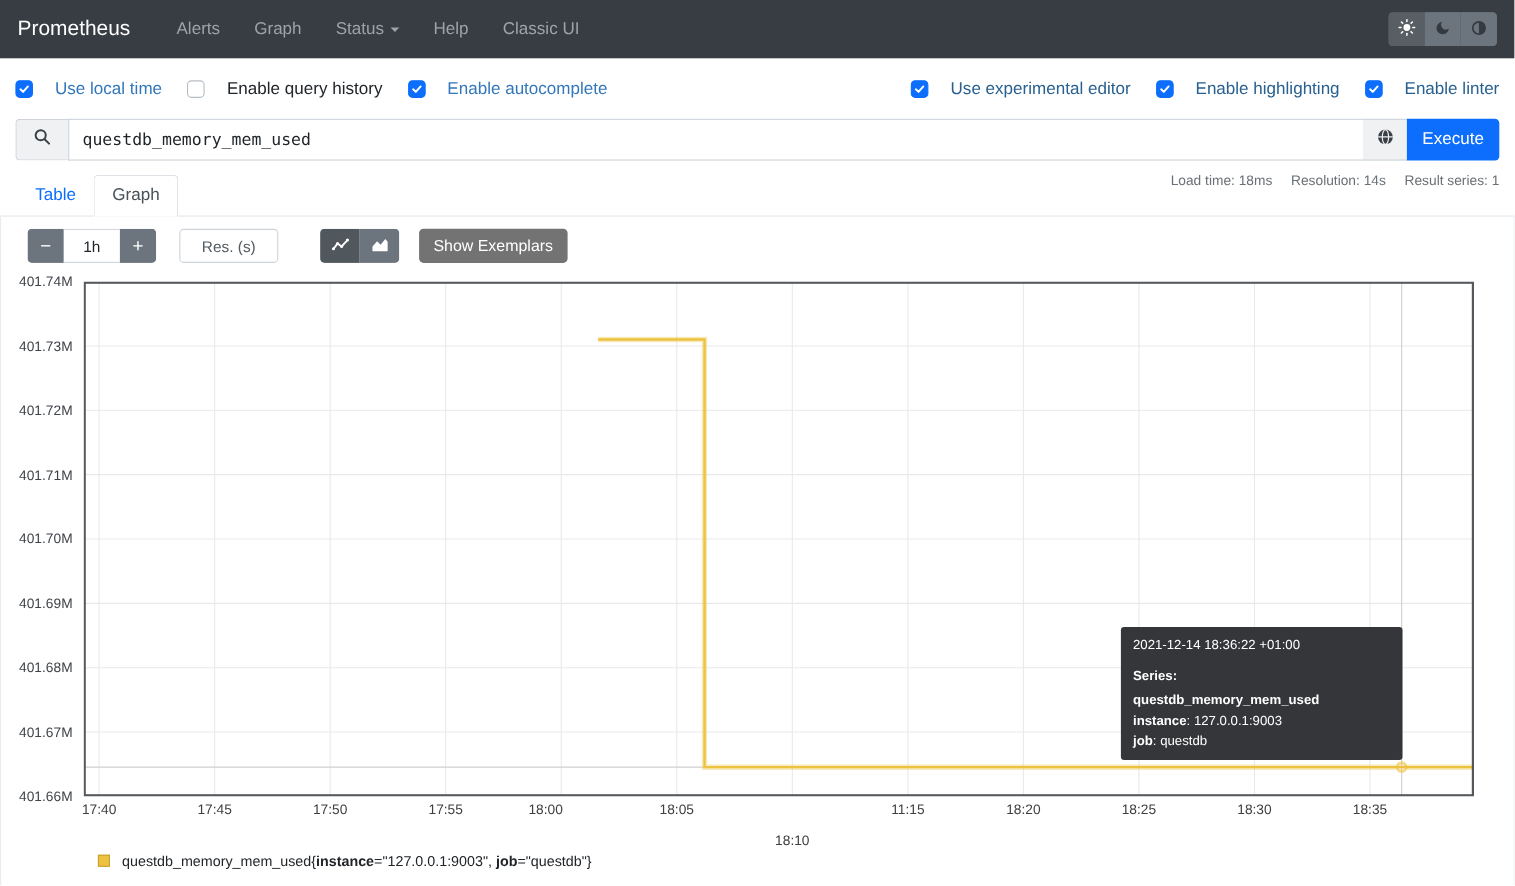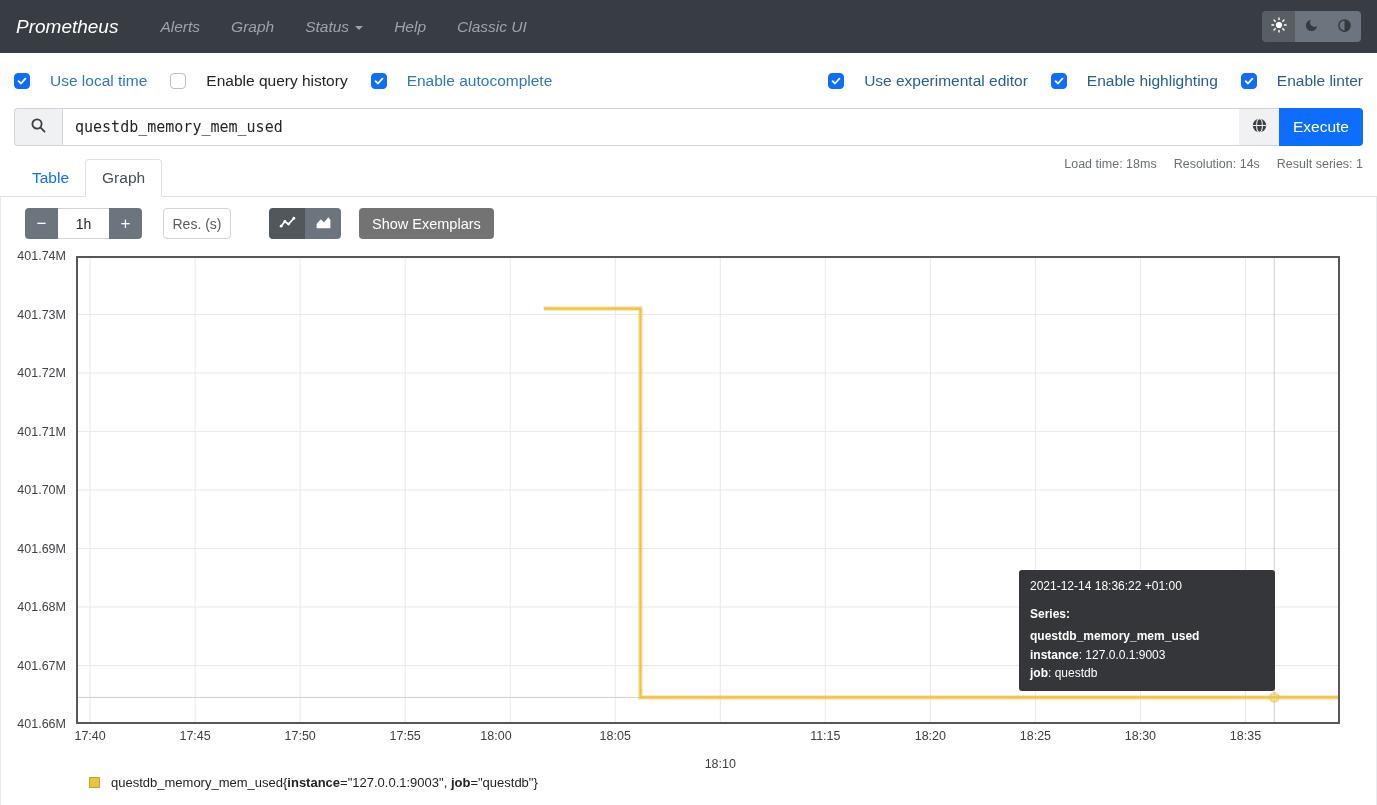--- a/index.html
+++ b/index.html
@@ -2,21 +2,21 @@
 <html><head>
 <meta charset="utf-8">
 <style>
   * { margin:0; padding:0; box-sizing:border-box; }
   html,body { background:#fff; }
   #app { position:relative; width:1377px; height:805px; overflow:hidden;
          font-family:"Liberation Sans", sans-serif; color:#212529; background:#fff; }
 
   
   .navbar { position:absolute; top:0; left:0; width:1377px; height:53px;
-            background:#373d43; display:flex; align-items:center; padding:0 16px;font-style:italic; }
+            background:#373d43; display:flex; align-items:center; padding:0 16px; }
   .brand { color:#fff; font-size:19px; font-weight:500; margin-right:42px; cursor:pointer; }
   .nav-links { display:flex; align-items:center; gap:31px; }
   .nav-link { color:#9ca3a9; font-size:15.5px; cursor:pointer; }
   .caret-down { display:inline-block; width:0; height:0; border-left:4px solid transparent;
                 border-right:4px solid transparent; border-top:4.5px solid #9ca3a9;
                 margin-left:6px; vertical-align:2px; }
   .theme-group { position:absolute; right:16px; top:11px; display:flex; border-radius:4px; overflow:hidden; }
   .theme-btn { width:33px; height:31px; border:none; background:#6c757d; display:flex;
                align-items:center; justify-content:center; cursor:pointer; }
   .theme-btn.active { background:#575e64; }
@@ -66,21 +66,21 @@
   
   .controls { position:absolute; top:11px; left:24px; display:flex; gap:24px; height:31px; }
   .btn-group { display:flex; border-radius:4px; overflow:hidden; }
   .gbtn { background:#6c757d; color:#fff; border:none; width:33px; display:flex; align-items:center;
           justify-content:center; font-size:17px; cursor:pointer; font-family:inherit; }
   .ginput { border:1px solid #ced4da; border-left:none; border-right:none; text-align:center;
             font-size:14px; font-family:inherit; color:#212529; outline:none; }
   .range-input { width:51px; }
   .endtime-input { width:202px; }
   .endtime-input::placeholder, .res-input::placeholder { color:#555b61; opacity:1; }
-  .res-input { width:68px; border:1px solid #ced4da; border-radius:4px; text-align:center;
+  .res-input { width:90px; border:1px solid #ced4da; border-radius:4px; text-align:center;
                font-size:14px; font-family:inherit; outline:none; margin-left:-3px; }
   .toggle-group { display:flex; border-radius:4px; overflow:hidden; margin-left:14px; }
   .tbtn { width:36px; background:#6c757d; border:none; display:flex; align-items:center;
           justify-content:center; cursor:pointer; }
   .tbtn.active { background:#50575d; }
   .exemplars-btn { background:#737373; color:#fff; border:none; border-radius:4px; padding:0 13px;
                    font-size:14.5px; font-weight:500; font-family:inherit; cursor:pointer; margin-left:-6px; }
 
   
   .chart-region { position:absolute; left:0; top:0; width:1377px; height:608px; }

